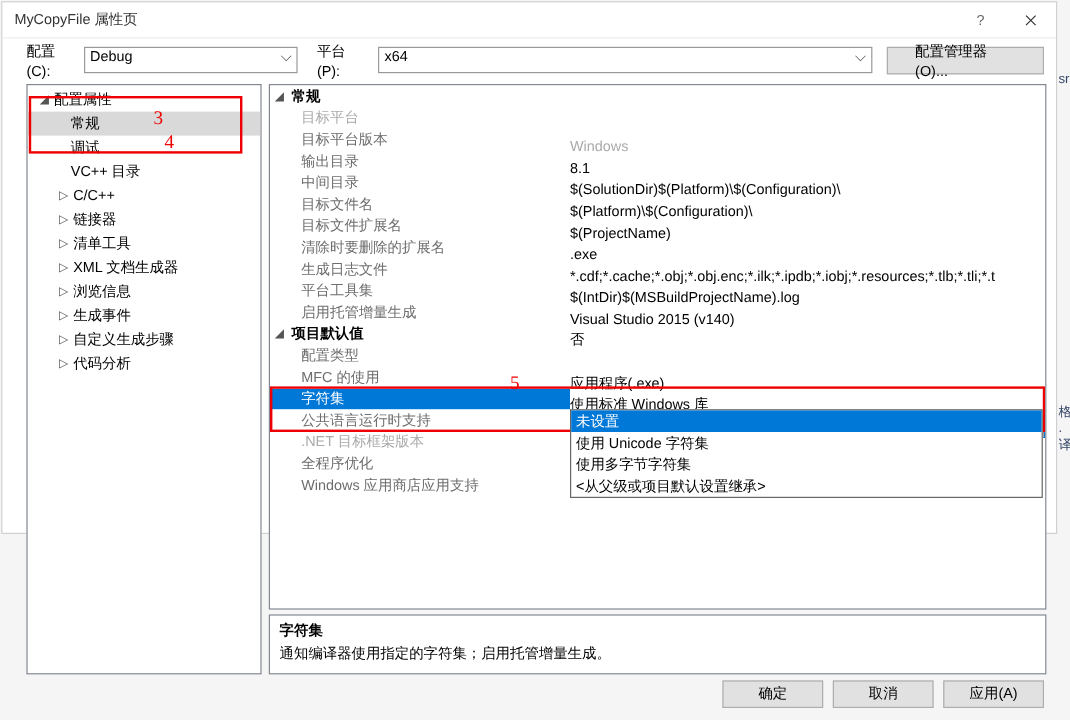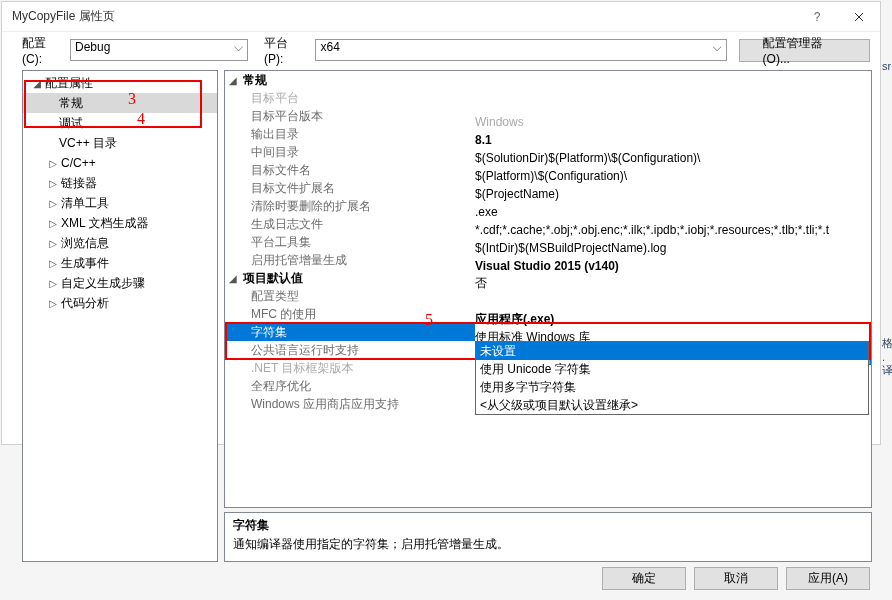--- a/index.html
+++ b/index.html
@@ -26,21 +26,21 @@
   .note3 { position:absolute; left:128px; top:90px; color:#e00; font-size:16px; font-family: serif;}
   .note4 { position:absolute; left:137px; top:110px; color:#e00; font-size:16px; font-family: serif;}
   .right-pane { flex:1; margin: 0 8px 0 6px; display:flex; flex-direction:column;}
   .grid { flex:1; border: 1px solid #828790; background:#fff; overflow:hidden; position:relative; font-size:12px;}
   .group-row { height: 18px; display: flex; align-items: center; font-weight: normal; padding-left: 4px;}
   .group-row .exp2 { width:14px; color:#555; font-size:10px;}
   .group-row .glabel { font-weight: bold; color:#000;}
   .prop-row { height: 18px; display: flex; align-items: center; }
   .prop-row .plabel { width: 250px; padding-left: 26px; color:#6d6d6d; white-space:nowrap; overflow:hidden;}
   .prop-row .pval { flex:1; color:#000; white-space:nowrap; overflow:hidden;margin-top:47px;}
-  .prop-row.bold .pval { font-weight:bold; }
+  .prop-row.bold .pval { font-weight:normal; }
   .prop-row.selected { }
   .prop-row.selected .plabel { background:#0078d7; color:#fff; width:252px; margin-left:-2px; padding-left:28px;}
   .prop-row.selected .pval { background:#fff; border:1px solid #0078d7; height:18px; padding-left:2px; display:flex; align-items:center; padding-right:16px; position:relative;}
   .prop-row.selected .pval .dd { position:absolute; right:0; top:0; width:16px; height:16px; border:1px solid #999; background:#e1e1e1; display:flex; align-items:center; justify-content:center; font-size:9px;}
   .dropdown { position:absolute; left:250px; right:2px; border:1px solid #666; background:#fff; z-index:5;}
   .dd-item { height:18px; padding:0 4px; display:flex; align-items:center; font-size:12px;}
   .dd-item.sel { background:#0078d7; color:#fff; }
   .redbox2 { position:absolute; border:2px solid #e00; pointer-events:none;}
   .note5 { position:absolute; color:#e00; font-size:16px; font-family:serif;}
   .desc { height: 50px; border:1px solid #828790; border-top:1px solid #828790; margin-top:4px; padding:4px 8px; font-size:12px; background:#fff;}

